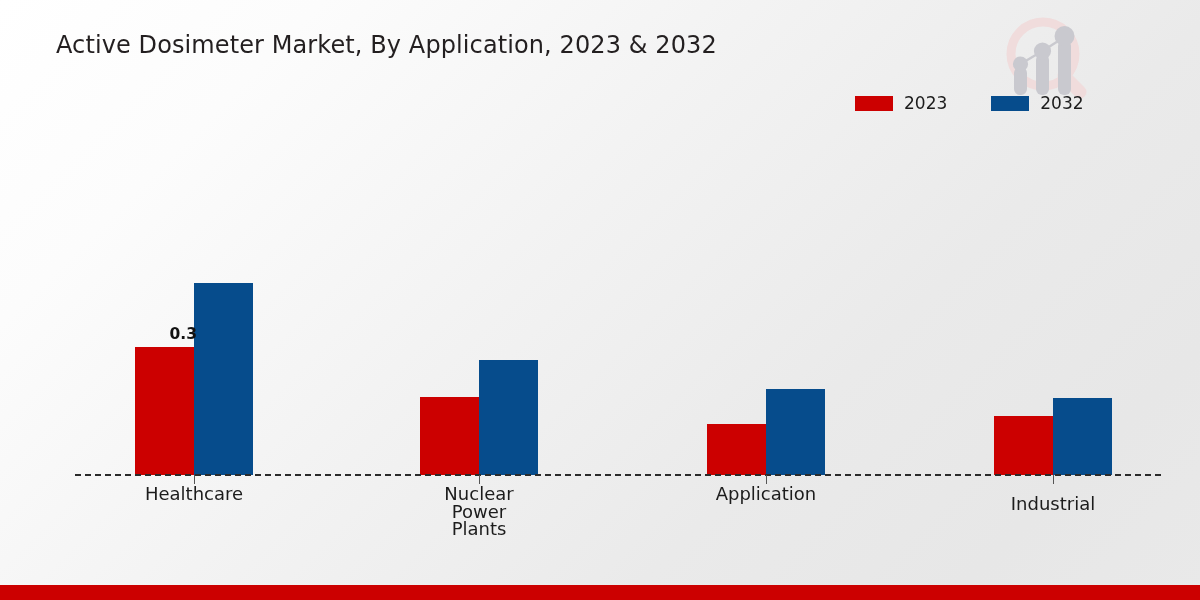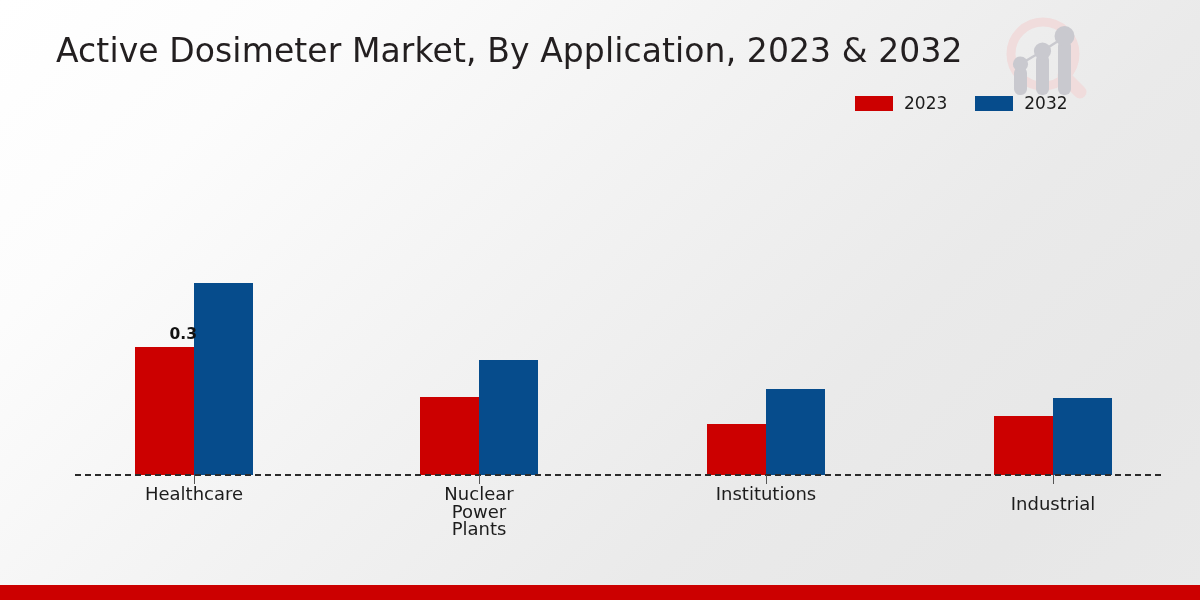--- a/index.html
+++ b/index.html
@@ -26,34 +26,34 @@
     width: 100px; height: 96px;
     opacity: 1;
     pointer-events: none;
   }
 
   
   #chart-title {
     position: absolute;
     left: 56px; top: 31px;
     width: 880px;
-    font-size: 33px;
+    font-size: 24px;
     font-weight: 400;
     color: #231f20;
     letter-spacing: 0.1px;
     white-space: nowrap;
   }
 
   
   #legend {
     position: absolute;
     left: 855px; top: 92px;
     display: flex;
     align-items: center;
-    gap: 28px;
+    gap: 44px;
     height: 22px;
   }
   .legend-item { display: flex; align-items: center; gap: 11px; }
   .legend-swatch {
     width: 38px; height: 15px;
     display: block;
   }
   .legend-label {
     font-size: 17px;
     color: #1c1c1c;
@@ -217,21 +217,21 @@
     <div>Healthcare</div>
   </div>
 
   <div class="cat-label" style="left:389px;">
     <div>Nuclear</div>
     <div>Power</div>
     <div>Plants</div>
   </div>
 
   <div class="cat-label" style="left:676px;">
-    <div>Institutions</div>
+    <div>Application</div>
   </div>
 
   <div class="cat-label" style="left:963px;margin-top:10px;">
     <div>Industrial</div>
   </div>
 
   <div id="bottom-strip"></div>
 
 </div>
 

